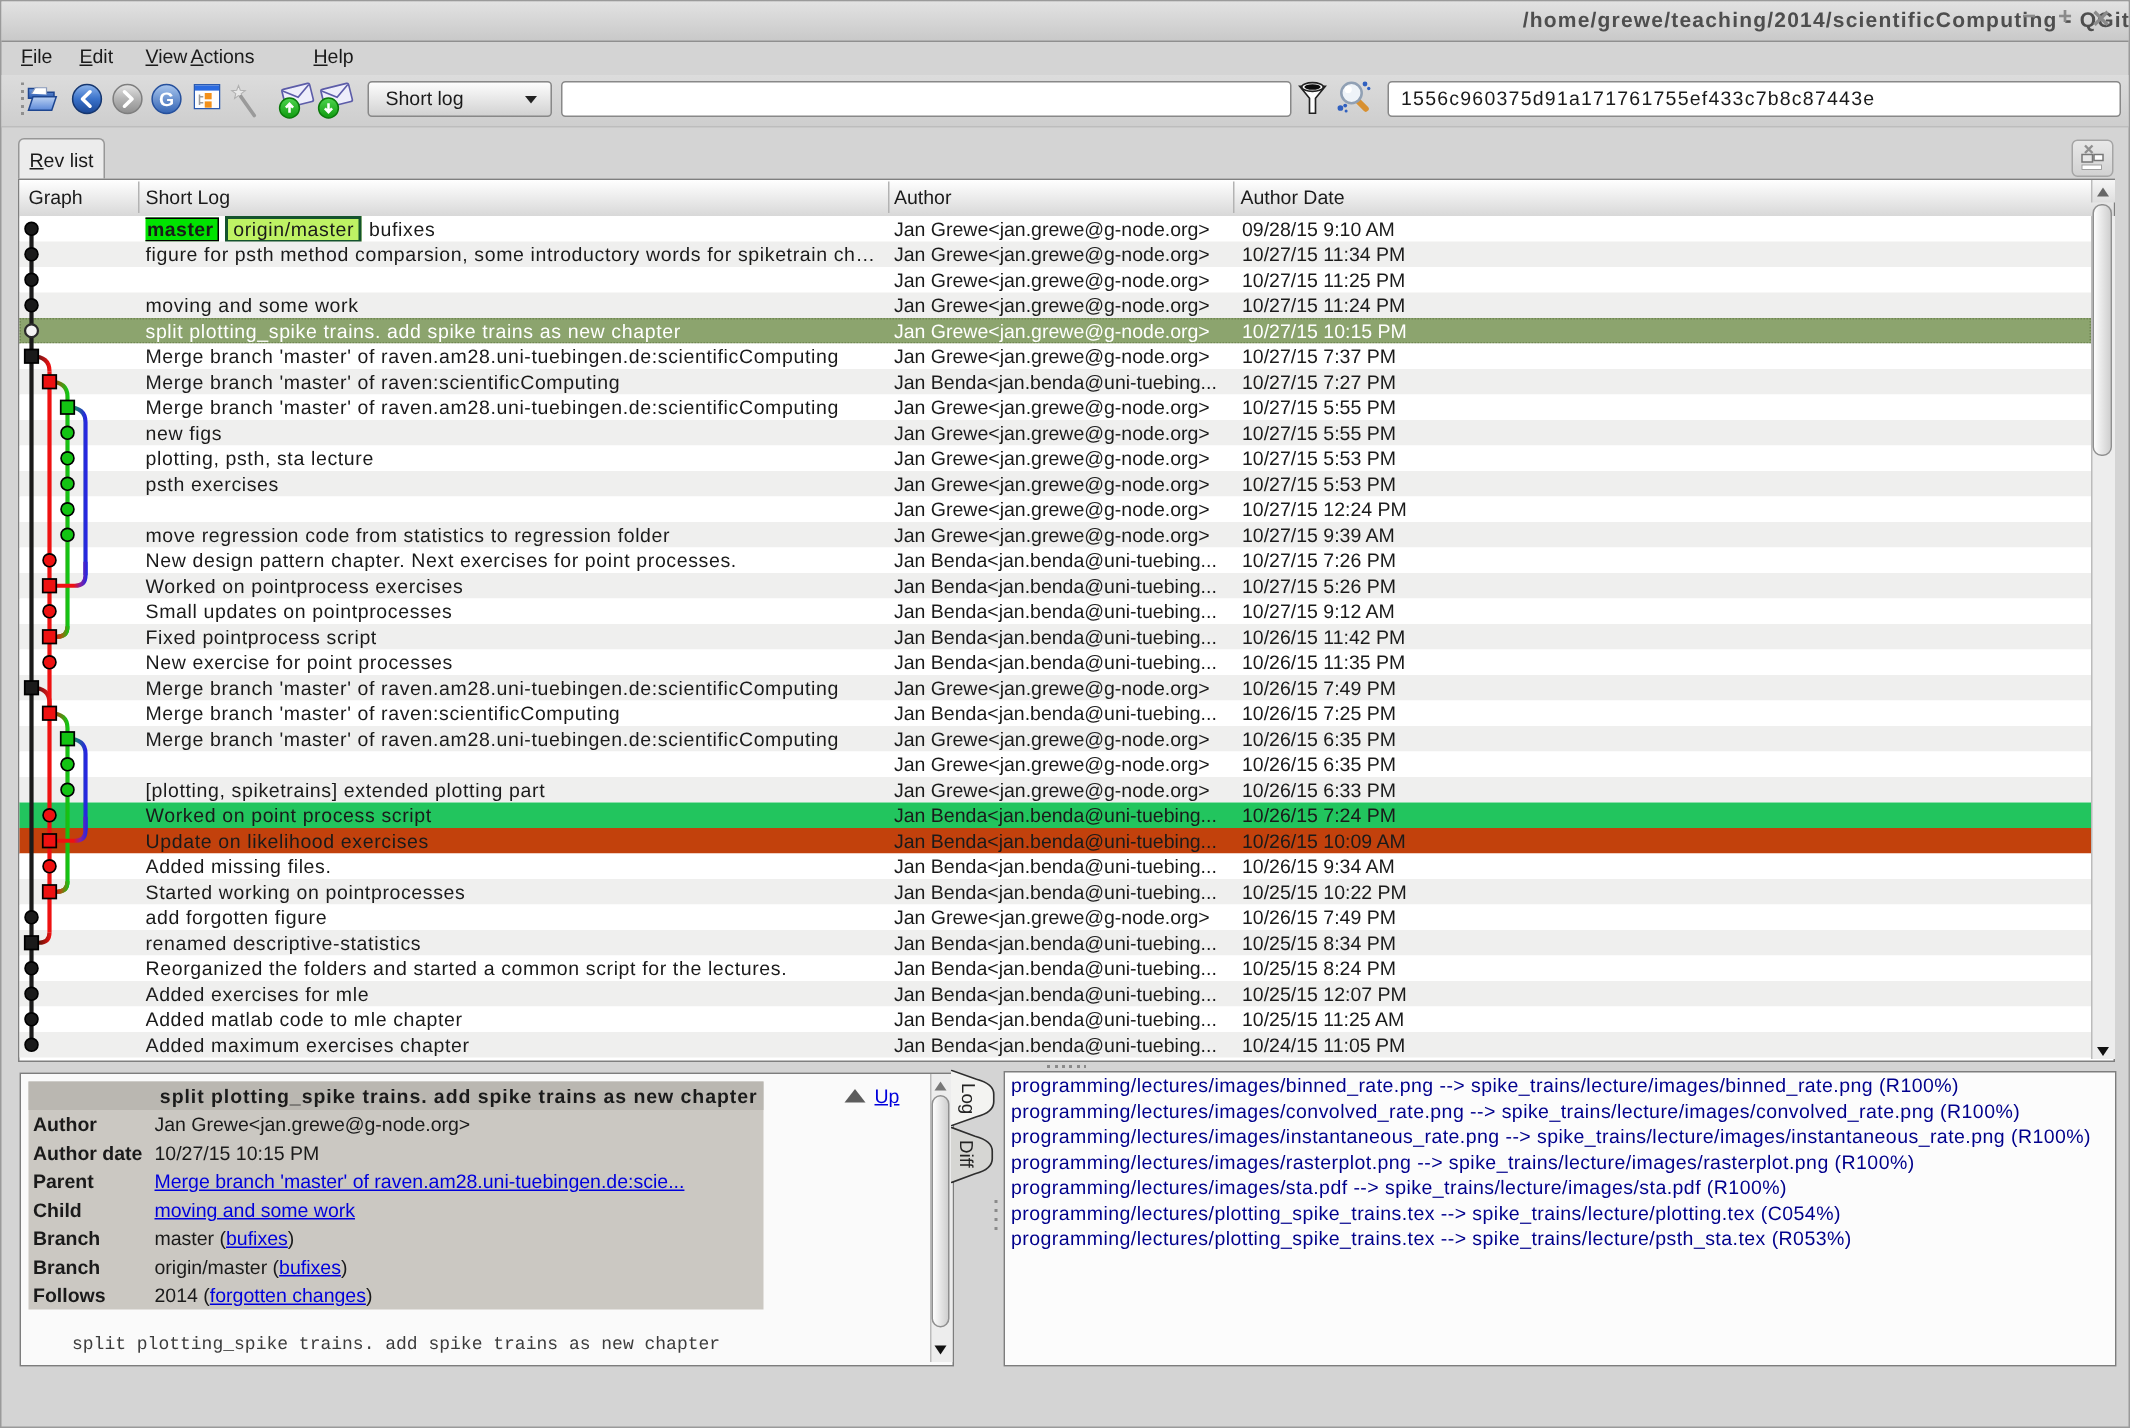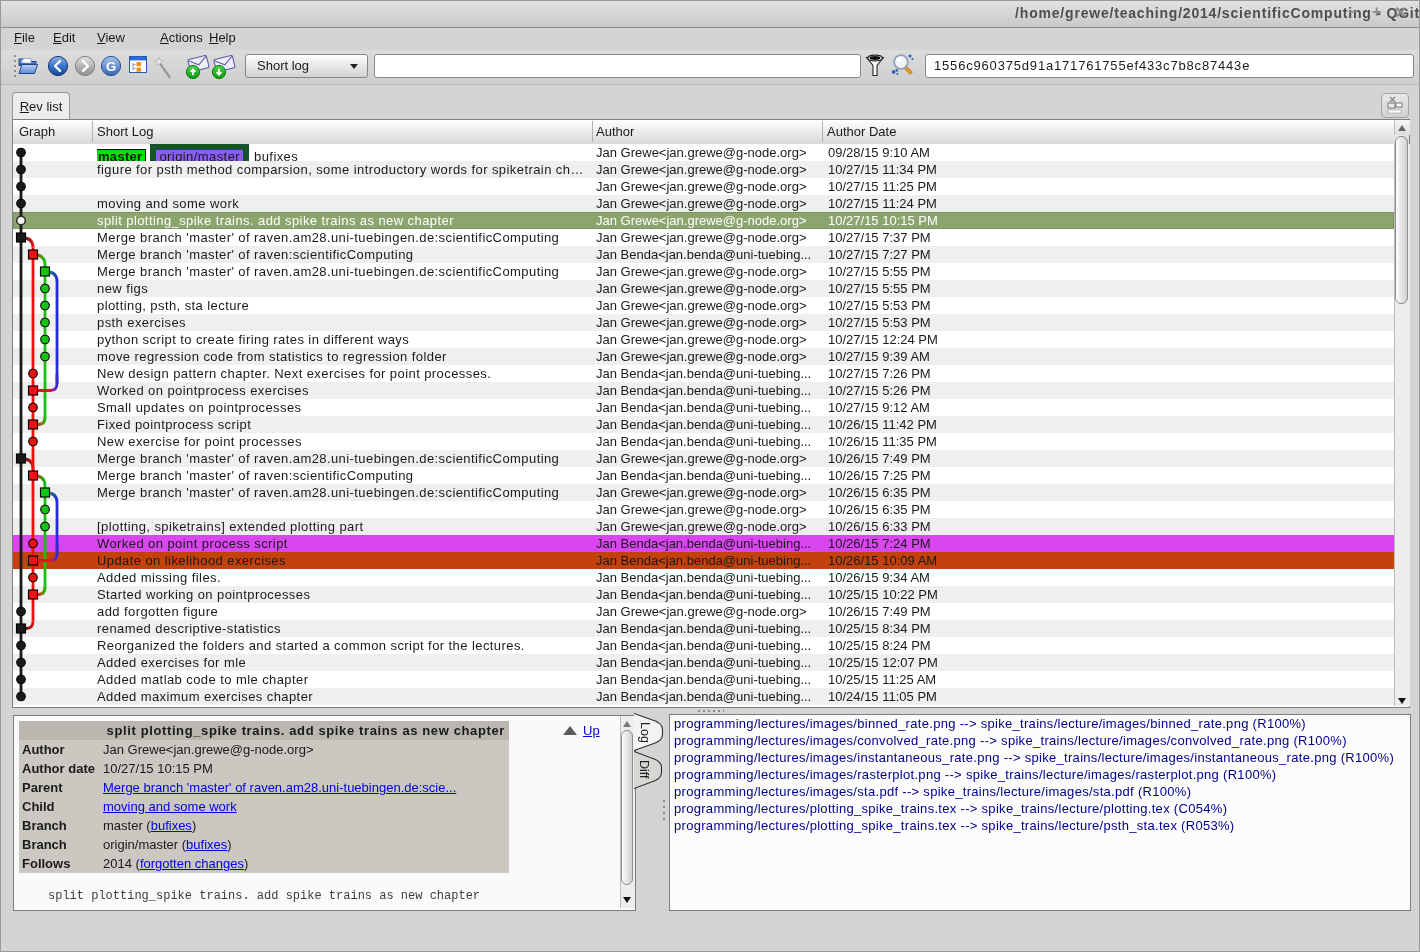--- a/index.html
+++ b/index.html
@@ -3,21 +3,21 @@
 html,body{margin:0;padding:0}
 body{width:1420px;height:952px;position:relative;overflow:hidden;
  font-family:"Liberation Sans",sans-serif;background:#d4d4d4;font-size:13px;color:#1a1a1a}
 .a{position:absolute}
 .tr{position:absolute;left:13px;width:1381px;height:17px;line-height:17px;white-space:nowrap}
 .tr.sel{background:#8ca46e;color:#fff;outline:1px dotted rgba(90,110,60,.55);outline-offset:-1px}
 .sl{position:absolute;left:84px;width:493px;overflow:hidden;text-overflow:ellipsis;white-space:nowrap;letter-spacing:.42px}
 .au{position:absolute;left:583px;width:225px;overflow:hidden;white-space:nowrap}
 .dt{position:absolute;left:815px;white-space:nowrap}
 .tagm{background:#00e300;border:1px solid #000;font-weight:bold;padding:0 3px;margin-left:-3px;margin-right:4px;display:inline-block;height:14px;line-height:14px;letter-spacing:.3px}
-.tago{background:#8b5cf6;border:6px solid #14532d;padding:0 3px;display:inline-block;height:14px;line-height:14px}
+.tago{background:#bef264;border:2px solid #14532d;padding:0 3px;display:inline-block;height:14px;line-height:14px}
 .lbl{font-weight:bold;position:absolute;left:22px}
 .val{position:absolute;left:103px;white-space:nowrap}
 a{color:#0000dc}
 .irow{position:absolute;left:19px;width:490px;height:19px;line-height:19px}
 .sb{background:#ededed}
 .thumb{position:absolute;background:linear-gradient(90deg,#fdfdfd,#cfcfcf);border:1px solid #8f8f8f;border-radius:6px}
 </style></head>
 <body>
 
 <div class="a" style="left:0;top:0;width:1420px;height:952px;box-shadow:inset 0 0 0 1px #9a9a9a"></div>
@@ -26,21 +26,21 @@
 <div class="a" style="left:0;top:5px;width:1420px;text-align:right;font-weight:bold;font-size:14px;color:#4e4e4e;letter-spacing:.8px">/home/grewe/teaching/2014/scientificComputing - QGit</div>
 <div class="a" style="left:1340px;top:2px;width:76px;height:24px;color:#8b8b8b;font-weight:bold;font-size:16px">
 <span class="a" style="left:8px;top:1px">−</span>
     <span class="a" style="left:32px;top:1px">+</span>
     <span class="a" style="left:54px;top:1px">✕</span>
   </div>
 
 <div class="a" style="left:14px;top:29px;height:17px;line-height:17px"><u>F</u>ile</div>
 <div class="a" style="left:53px;top:29px;height:17px;line-height:17px"><u>E</u>dit</div>
 <div class="a" style="left:97px;top:29px;height:17px;line-height:17px"><u>V</u>iew</div>
-<div class="a" style="left:160px;top:29px;height:17px;line-height:17px"><u>A</u>ctions</div>
+<div class="a" style="left:127px;top:29px;height:17px;line-height:17px"><u>A</u>ctions</div>
 <div class="a" style="left:209px;top:29px;height:17px;line-height:17px"><u>H</u>elp</div>
 
 <div class="a" style="left:1px;top:50px;width:1418px;height:34px;background:linear-gradient(#dcdcdc,#cecece);border-bottom:1px solid #bdbdbd"></div>
 <div class="a" style="left:14px;top:55px;width:2px;height:22px;background-image:repeating-linear-gradient(#8f8f8f 0,#8f8f8f 2px,transparent 2px,transparent 5px)"></div>
 
 <svg class="a" style="left:17px;top:54px" width="22" height="24" viewBox="0 0 22 24">
 <defs>
       <linearGradient id="fg" x1="0" y1="0" x2="0" y2="1">
         <stop offset="0" stop-color="#bcd2f2"></stop>
         <stop offset="1" stop-color="#5b88d8"></stop>
@@ -210,21 +210,20 @@
     <span class="sl">plotting, psth, sta lecture</span>
     <span class="au">Jan Grewe&lt;jan.grewe@g-node.org&gt;</span>
     <span class="dt">10/27/15 5:53 PM</span>
   </div>
 <div class="tr" style="top:314px;background:#efefee">
     <span class="sl">psth exercises</span>
     <span class="au">Jan Grewe&lt;jan.grewe@g-node.org&gt;</span>
     <span class="dt">10/27/15 5:53 PM</span>
   </div>
 <div class="tr" style="top:331px;background:#ffffff">
-    <span class="sl">python script to create firing rates in different ways</span>
     <span class="au">Jan Grewe&lt;jan.grewe@g-node.org&gt;</span>
     <span class="dt">10/27/15 12:24 PM</span>
   </div>
 <div class="tr" style="top:348px;background:#efefee">
     <span class="sl">move regression code from statistics to regression folder</span>
     <span class="au">Jan Grewe&lt;jan.grewe@g-node.org&gt;</span>
     <span class="dt">10/27/15 9:39 AM</span>
   </div>
 <div class="tr" style="top:365px;background:#ffffff">
     <span class="sl">New design pattern chapter. Next exercises for point processes.</span>
@@ -268,21 +267,21 @@
   </div>
 <div class="tr" style="top:501px;background:#ffffff">
     <span class="au">Jan Grewe&lt;jan.grewe@g-node.org&gt;</span>
     <span class="dt">10/26/15 6:35 PM</span>
   </div>
 <div class="tr" style="top:518px;background:#efefee">
     <span class="sl">[plotting, spiketrains] extended plotting part</span>
     <span class="au">Jan Grewe&lt;jan.grewe@g-node.org&gt;</span>
     <span class="dt">10/26/15 6:33 PM</span>
   </div>
-<div class="tr" style="top:535px;background:#d946ef">
+<div class="tr" style="top:535px;background:#22c55e">
     <span class="sl">Worked on point process script</span>
     <span class="au">Jan Benda&lt;jan.benda@uni-tuebing...</span>
     <span class="dt">10/26/15 7:24 PM</span>
   </div>
 <div class="tr" style="top:552px;background:#c2410c">
     <span class="sl">Update on likelihood exercises</span>
     <span class="au">Jan Benda&lt;jan.benda@uni-tuebing...</span>
     <span class="dt">10/26/15 10:09 AM</span>
   </div>
 <div class="tr" style="top:569px;background:#ffffff">

